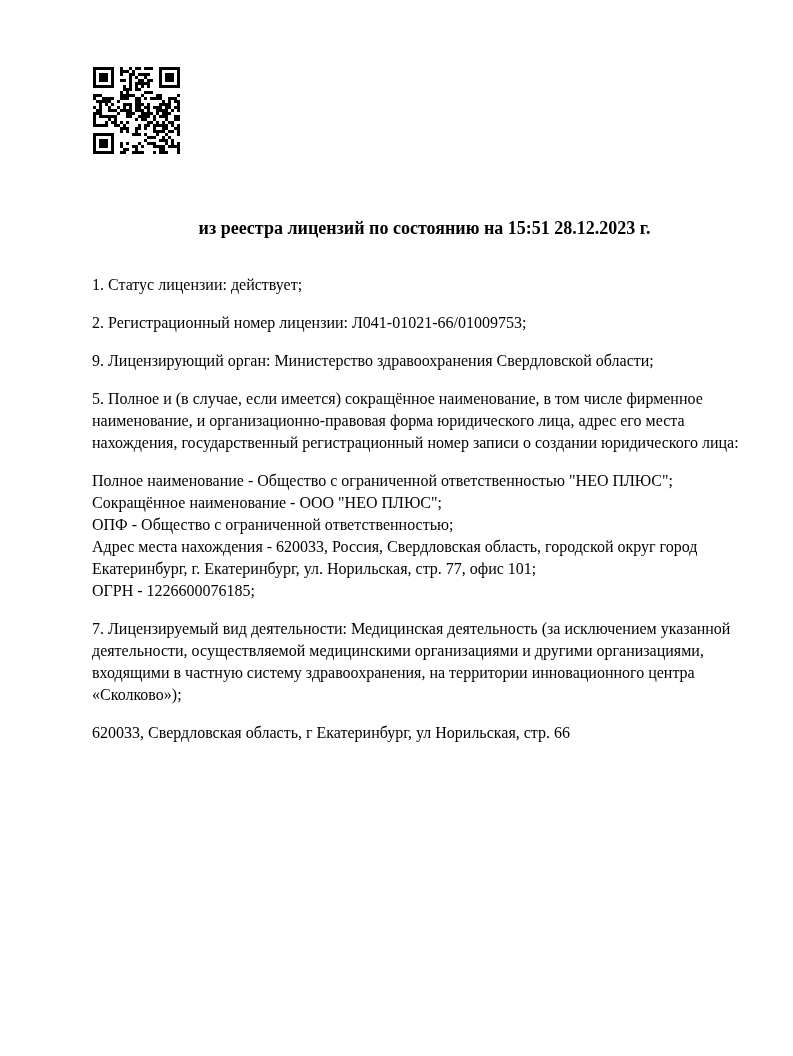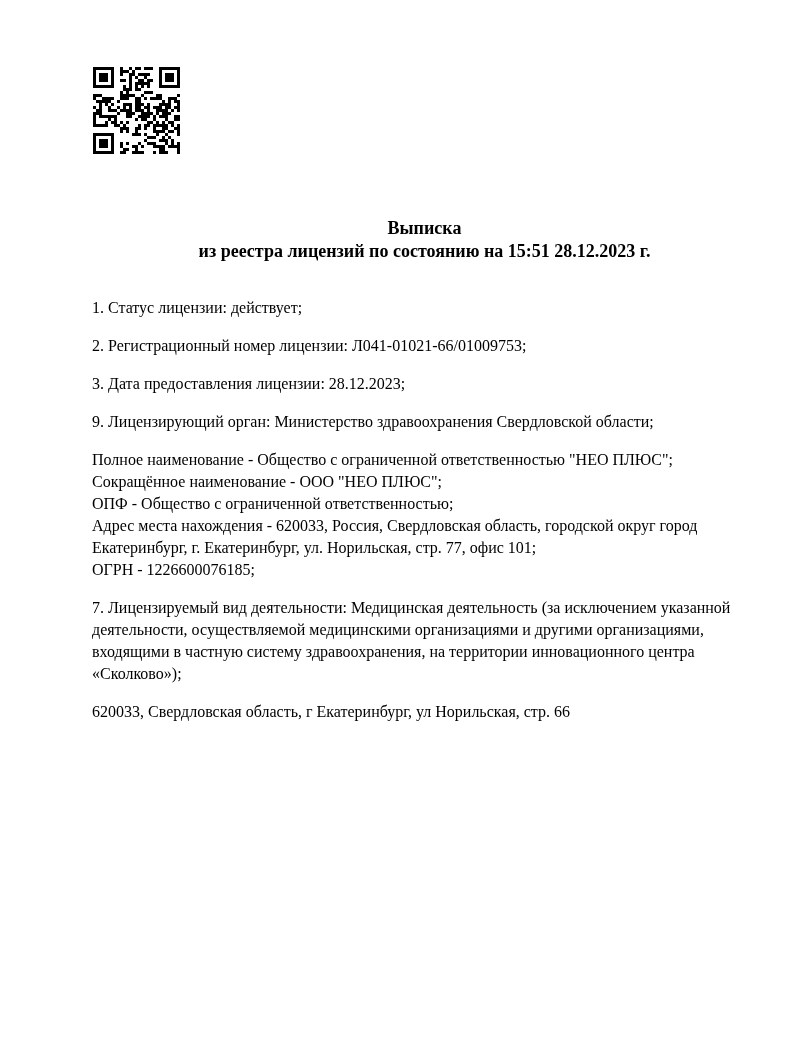--- a/index.html
+++ b/index.html
@@ -51,30 +51,29 @@
 <div class="page">
 
   <div class="qr">
     <svg viewBox="0 0 29 29" shape-rendering="crispEdges" aria-hidden="true">
       <rect x="0" y="0" width="29" height="29" fill="#ffffff"></rect>
       <path id="qr-modules" fill="#000000" fill-rule="evenodd" d="M0 0h7v7h-7z M1 1h5v5h-5z M2 2h3v3h-3z M22 0h7v7h-7z M23 1h5v5h-5z M24 2h3v3h-3z M0 22h7v7h-7z M1 23h5v5h-5z M2 24h3v3h-3z M9 0h1v1h-1z M12 0h1v1h-1z M14 0h1v1h-1z M15 0h1v1h-1z M17 0h1v1h-1z M18 0h1v1h-1z M19 0h1v1h-1z M9 1h1v1h-1z M10 1h1v1h-1z M11 1h1v1h-1z M13 1h1v1h-1z M9 2h1v1h-1z M12 2h1v1h-1z M13 2h1v1h-1z M15 2h1v1h-1z M16 2h1v1h-1z M17 2h1v1h-1z M18 2h1v1h-1z M12 3h1v1h-1z M14 3h1v1h-1z M17 3h1v1h-1z M9 4h1v1h-1z M10 4h1v1h-1z M12 4h1v1h-1z M15 4h1v1h-1z M16 4h1v1h-1z M18 4h1v1h-1z M19 4h1v1h-1z M12 5h1v1h-1z M14 5h1v1h-1z M15 5h1v1h-1z M16 5h1v1h-1z M17 5h1v1h-1z M18 5h1v1h-1z M10 6h1v1h-1z M12 6h1v1h-1z M14 6h1v1h-1z M16 6h1v1h-1z M18 6h1v1h-1z M10 7h1v1h-1z M11 7h1v1h-1z M12 7h1v1h-1z M14 7h1v1h-1z M15 7h1v1h-1z M9 8h1v1h-1z M11 8h1v1h-1z M17 8h1v1h-1z M18 8h1v1h-1z M19 8h1v1h-1z M0 9h1v1h-1z M1 9h1v1h-1z M2 9h1v1h-1z M9 9h1v1h-1z M10 9h1v1h-1z M11 9h1v1h-1z M12 9h1v1h-1z M13 9h1v1h-1z M16 9h1v1h-1z M21 9h1v1h-1z M22 9h1v1h-1z M28 9h1v1h-1z M0 10h1v1h-1z M3 10h1v1h-1z M4 10h1v1h-1z M5 10h1v1h-1z M6 10h1v1h-1z M9 10h1v1h-1z M10 10h1v1h-1z M11 10h1v1h-1z M14 10h1v1h-1z M15 10h1v1h-1z M17 10h1v1h-1z M19 10h1v1h-1z M20 10h1v1h-1z M21 10h1v1h-1z M22 10h1v1h-1z M25 10h1v1h-1z M26 10h1v1h-1z M27 10h1v1h-1z M1 11h1v1h-1z M2 11h1v1h-1z M3 11h1v1h-1z M4 11h1v1h-1z M5 11h1v1h-1z M8 11h1v1h-1z M14 11h1v1h-1z M15 11h1v1h-1z M23 11h1v1h-1z M25 11h1v1h-1z M27 11h1v1h-1z M28 11h1v1h-1z M2 12h1v1h-1z M4 12h1v1h-1z M6 12h1v1h-1z M10 12h1v1h-1z M11 12h1v1h-1z M12 12h1v1h-1z M14 12h1v1h-1z M15 12h1v1h-1z M16 12h1v1h-1z M18 12h1v1h-1z M22 12h1v1h-1z M23 12h1v1h-1z M24 12h1v1h-1z M25 12h1v1h-1z M28 12h1v1h-1z M0 13h1v1h-1z M2 13h1v1h-1z M5 13h1v1h-1z M8 13h1v1h-1z M10 13h1v1h-1z M12 13h1v1h-1z M14 13h1v1h-1z M15 13h1v1h-1z M17 13h1v1h-1z M18 13h1v1h-1z M20 13h1v1h-1z M21 13h1v1h-1z M22 13h1v1h-1z M24 13h1v1h-1z M25 13h1v1h-1z M27 13h1v1h-1z M28 13h1v1h-1z M1 14h1v1h-1z M2 14h1v1h-1z M5 14h1v1h-1z M6 14h1v1h-1z M7 14h1v1h-1z M9 14h1v1h-1z M10 14h1v1h-1z M11 14h1v1h-1z M12 14h1v1h-1z M14 14h1v1h-1z M15 14h1v1h-1z M16 14h1v1h-1z M18 14h1v1h-1z M21 14h1v1h-1z M22 14h1v1h-1z M23 14h1v1h-1z M24 14h1v1h-1z M26 14h1v1h-1z M28 14h1v1h-1z M0 15h1v1h-1z M1 15h1v1h-1z M2 15h1v1h-1z M8 15h1v1h-1z M11 15h1v1h-1z M12 15h1v1h-1z M13 15h1v1h-1z M16 15h1v1h-1z M17 15h1v1h-1z M18 15h1v1h-1z M19 15h1v1h-1z M21 15h1v1h-1z M23 15h1v1h-1z M24 15h1v1h-1z M25 15h1v1h-1z M0 16h1v1h-1z M2 16h1v1h-1z M3 16h1v1h-1z M4 16h1v1h-1z M5 16h1v1h-1z M6 16h1v1h-1z M7 16h1v1h-1z M11 16h1v1h-1z M12 16h1v1h-1z M15 16h1v1h-1z M16 16h1v1h-1z M17 16h1v1h-1z M18 16h1v1h-1z M20 16h1v1h-1z M22 16h1v1h-1z M23 16h1v1h-1z M24 16h1v1h-1z M27 16h1v1h-1z M28 16h1v1h-1z M0 17h1v1h-1z M5 17h1v1h-1z M7 17h1v1h-1z M14 17h1v1h-1z M16 17h1v1h-1z M17 17h1v1h-1z M20 17h1v1h-1z M24 17h1v1h-1z M27 17h1v1h-1z M28 17h1v1h-1z M0 18h1v1h-1z M4 18h1v1h-1z M6 18h1v1h-1z M7 18h1v1h-1z M9 18h1v1h-1z M11 18h1v1h-1z M18 18h1v1h-1z M19 18h1v1h-1z M21 18h1v1h-1z M23 18h1v1h-1z M25 18h1v1h-1z M26 18h1v1h-1z M0 19h1v1h-1z M1 19h1v1h-1z M2 19h1v1h-1z M3 19h1v1h-1z M4 19h1v1h-1z M7 19h1v1h-1z M8 19h1v1h-1z M10 19h1v1h-1z M15 19h1v1h-1z M17 19h1v1h-1z M18 19h1v1h-1z M20 19h1v1h-1z M21 19h1v1h-1z M22 19h1v1h-1z M23 19h1v1h-1z M24 19h1v1h-1z M26 19h1v1h-1z M28 19h1v1h-1z M9 20h1v1h-1z M10 20h1v1h-1z M11 20h1v1h-1z M14 20h1v1h-1z M15 20h1v1h-1z M17 20h1v1h-1z M20 20h1v1h-1z M23 20h1v1h-1z M24 20h1v1h-1z M27 20h1v1h-1z M28 20h1v1h-1z M9 21h1v1h-1z M11 21h1v1h-1z M14 21h1v1h-1z M20 21h1v1h-1z M21 21h1v1h-1z M22 21h1v1h-1z M23 21h1v1h-1z M25 21h1v1h-1z M26 21h1v1h-1z M28 21h1v1h-1z M13 22h1v1h-1z M14 22h1v1h-1z M15 22h1v1h-1z M17 22h1v1h-1z M21 22h1v1h-1z M24 22h1v1h-1z M28 22h1v1h-1z M18 23h1v1h-1z M19 23h1v1h-1z M20 23h1v1h-1z M23 23h1v1h-1z M25 23h1v1h-1z M17 24h1v1h-1z M22 24h1v1h-1z M23 24h1v1h-1z M24 24h1v1h-1z M26 24h1v1h-1z M9 25h1v1h-1z M11 25h1v1h-1z M15 25h1v1h-1z M18 25h1v1h-1z M19 25h1v1h-1z M20 25h1v1h-1z M24 25h1v1h-1z M26 25h1v1h-1z M28 25h1v1h-1z M9 26h1v1h-1z M13 26h1v1h-1z M14 26h1v1h-1z M16 26h1v1h-1z M20 26h1v1h-1z M21 26h1v1h-1z M22 26h1v1h-1z M23 26h1v1h-1z M25 26h1v1h-1z M26 26h1v1h-1z M27 26h1v1h-1z M28 26h1v1h-1z M10 27h1v1h-1z M11 27h1v1h-1z M14 27h1v1h-1z M22 27h1v1h-1z M23 27h1v1h-1z M28 27h1v1h-1z M9 28h1v1h-1z M10 28h1v1h-1z M13 28h1v1h-1z M14 28h1v1h-1z M15 28h1v1h-1z M16 28h1v1h-1z M20 28h1v1h-1z M22 28h1v1h-1z M23 28h1v1h-1z M24 28h1v1h-1z M28 28h1v1h-1z "></path>
     </svg>
   </div>
 
   <div class="title-block">
-    <div>Выписка</div>
     <div>из реестра лицензий по состоянию на 15:51 28.12.2023 г.</div>
   </div>
 
 
   <div class="body-text">
     <p>1. Статус лицензии: действует;</p>
     <p>2. Регистрационный номер лицензии: Л041-01021-66/01009753;</p>
-    <p>3. Дата предоставления лицензии: 28.12.2023;</p>
     <p>9. Лицензирующий орган: Министерство здравоохранения Свердловской области;</p>
+    <p>5. Полное и (в случае, если имеется) сокращённое наименование, в том числе фирменное наименование, и организационно-правовая форма юридического лица, адрес его места нахождения, государственный регистрационный номер записи о создании юридического лица:</p>
     <p>Полное наименование - Общество с ограниченной ответственностью "НЕО ПЛЮС";
 Сокращённое наименование - ООО "НЕО ПЛЮС";
 ОПФ - Общество с ограниченной ответственностью;
 Адрес места нахождения - 620033, Россия, Свердловская область, городской округ город Екатеринбург, г. Екатеринбург, ул. Норильская, стр. 77, офис 101;
 ОГРН - 1226600076185;</p>
     <p>7. Лицензируемый вид деятельности: Медицинская деятельность (за исключением указанной деятельности, осуществляемой медицинскими организациями и другими организациями, входящими в частную систему здравоохранения, на территории инновационного центра «Сколково»);</p>
     <p>620033, Свердловская область, г Екатеринбург, ул Норильская, стр. 66</p>
   </div>
 
 </div>

